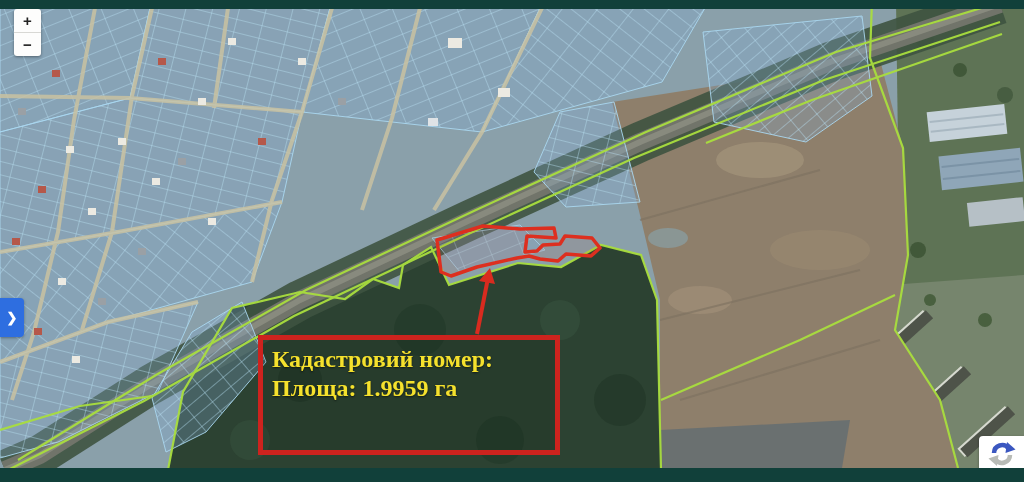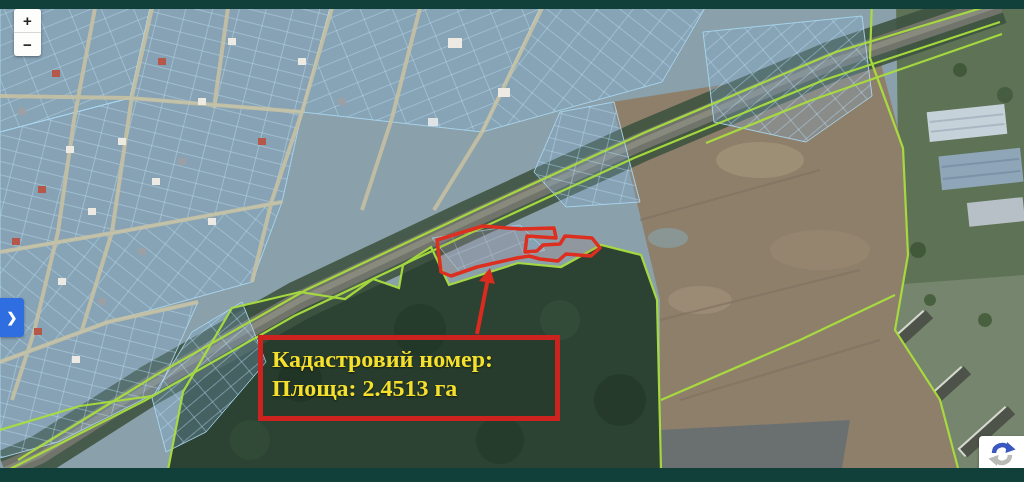--- a/index.html
+++ b/index.html
@@ -4,21 +4,21 @@
 <style>
   html,body{margin:0;padding:0;background:#000;}
   .stage{position:relative;width:1024px;height:482px;overflow:hidden;
          font-family:"Liberation Sans",sans-serif;background:#8aa0aa;}
   .letterbox{position:absolute;left:0;width:1024px;background:#11403a;z-index:6;}
   .letterbox.top{top:0;height:9px;}
   .letterbox.bottom{top:468px;height:14px;}
   .map-svg{position:absolute;top:0;left:0;z-index:1;}
 
   
-  .annotation{position:absolute;left:258px;top:335px;width:302px;height:86px;
+  .annotation{position:absolute;left:258px;top:335px;width:302px;height:120px;
     border:5px solid #cd231e;background:rgba(12,28,16,0.14);z-index:3;
     box-sizing:border-box;padding:5px 9px 3px;
     font-family:"Liberation Serif",serif;font-weight:bold;color:#f5e12d;
     font-size:24px;line-height:29px;white-space:nowrap;
     text-shadow:0 1px 2px rgba(0,0,0,0.55);}
 
   
   .zoomctl{position:absolute;left:14px;top:9px;width:27px;z-index:4;
     background:#fdfdfc;border-radius:3px;box-shadow:0 1px 3px rgba(0,0,0,.4);
     display:flex;flex-direction:column;align-items:stretch;}
@@ -214,21 +214,21 @@
 
     <g>
       <polygon points="437,240 483,226 520,229 554,228 556,238 527,236 525,252 537,251 543,245 560,244 565,236 592,238 600,248 591,256 566,254 558,261 540,259 529,256 517,258 477,267 451,276 441,272" fill="rgba(221,47,31,0.08)" stroke="#dd2f1f" stroke-width="3.5" stroke-linejoin="round"></polygon>
       <line x1="477" y1="334" x2="488" y2="278" stroke="#d92b1f" stroke-width="4"></line>
       <polygon points="490,268 495,284 479,281" fill="#d92b1f"></polygon>
     </g>
   </svg>
 
   <div class="annotation">
     <div>Кадастровий номер:</div>
-    <div>Площа: 2.4513 га</div>
+    <div>Площа: 1.9959 га</div>
   </div>
 
   <div class="zoomctl">
     <button>
       <span>+</span>
     </button>
     <div class="divider"></div>
     <button>
       <span>−</span>
     </button>

